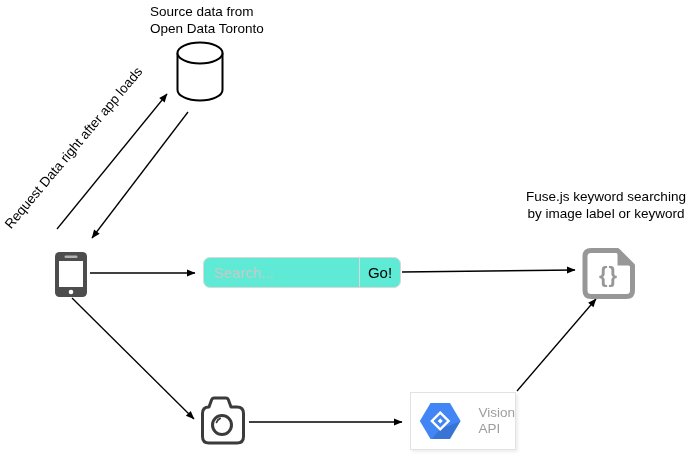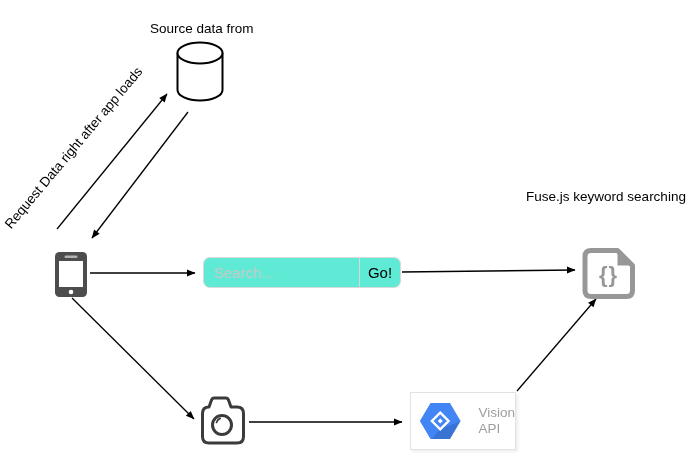--- a/index.html
+++ b/index.html
@@ -16,21 +16,21 @@
     left: 0; top: 0;
     width: 700px; height: 457px;
   }
   .note {
     position: absolute;
     color: #000000;
     font-size: 13.5px;
     line-height: 17px;
     white-space: nowrap;
   }
-  .note-source { left: 150px; top: 3px; margin-top: 17px; }
+  .note-source { left: 150px; top: 3px; }
   .note-fuse   { left: 520px; top: 188px; width: 172px; text-align: center; }
   .note-request {
     left: 14px; top: 215px;
     transform: rotate(-50deg);
     transform-origin: left bottom;
     font-size: 13.5px;
   }
   .search-box {
     position: absolute;
     left: 203px; top: 257px;
@@ -128,26 +128,28 @@
     <g>
       <path d="M591,250.5 L617.5,250.5 L632.5,265.5 L632.5,290.5 Q632.5,296.5 626.5,296.5
                L591,296.5 Q585,296.5 585,290.5 L585,256.5 Q585,250.5 591,250.5 Z" fill="#ffffff" stroke="#979797" stroke-width="5" stroke-linejoin="round"></path>
       <path d="M617.5,250.5 L617.5,265.5 L632.5,265.5 Z" fill="#979797"></path>
       <text x="608.5" y="282" text-anchor="middle" font-size="22" font-weight="bold" fill="#979797" letter-spacing="1" font-family="Liberation Sans, sans-serif">{}</text>
     </g>
   </svg>
 
   <div class="note note-source">
     <div>Source data from</div>
+    <div>Open Data Toronto</div>
   </div>
 
   <div class="note note-request">Request Data right after app loads</div>
 
   <div class="note note-fuse">
     <div>Fuse.js keyword searching</div>
+    <div>by image label or keyword</div>
   </div>
 
   <div class="search-box">
     <input type="text" placeholder="Search..." style="">
     <button class="go-button">Go!</button>
   </div>
 
   <div class="vision-box">
     <svg width="46" height="42" viewBox="0 0 48 44">
       <polygon points="2,22 13.5,2.5 34.5,2.5 46,22 34.5,41.5 13.5,41.5" fill="#4285f4"></polygon>

